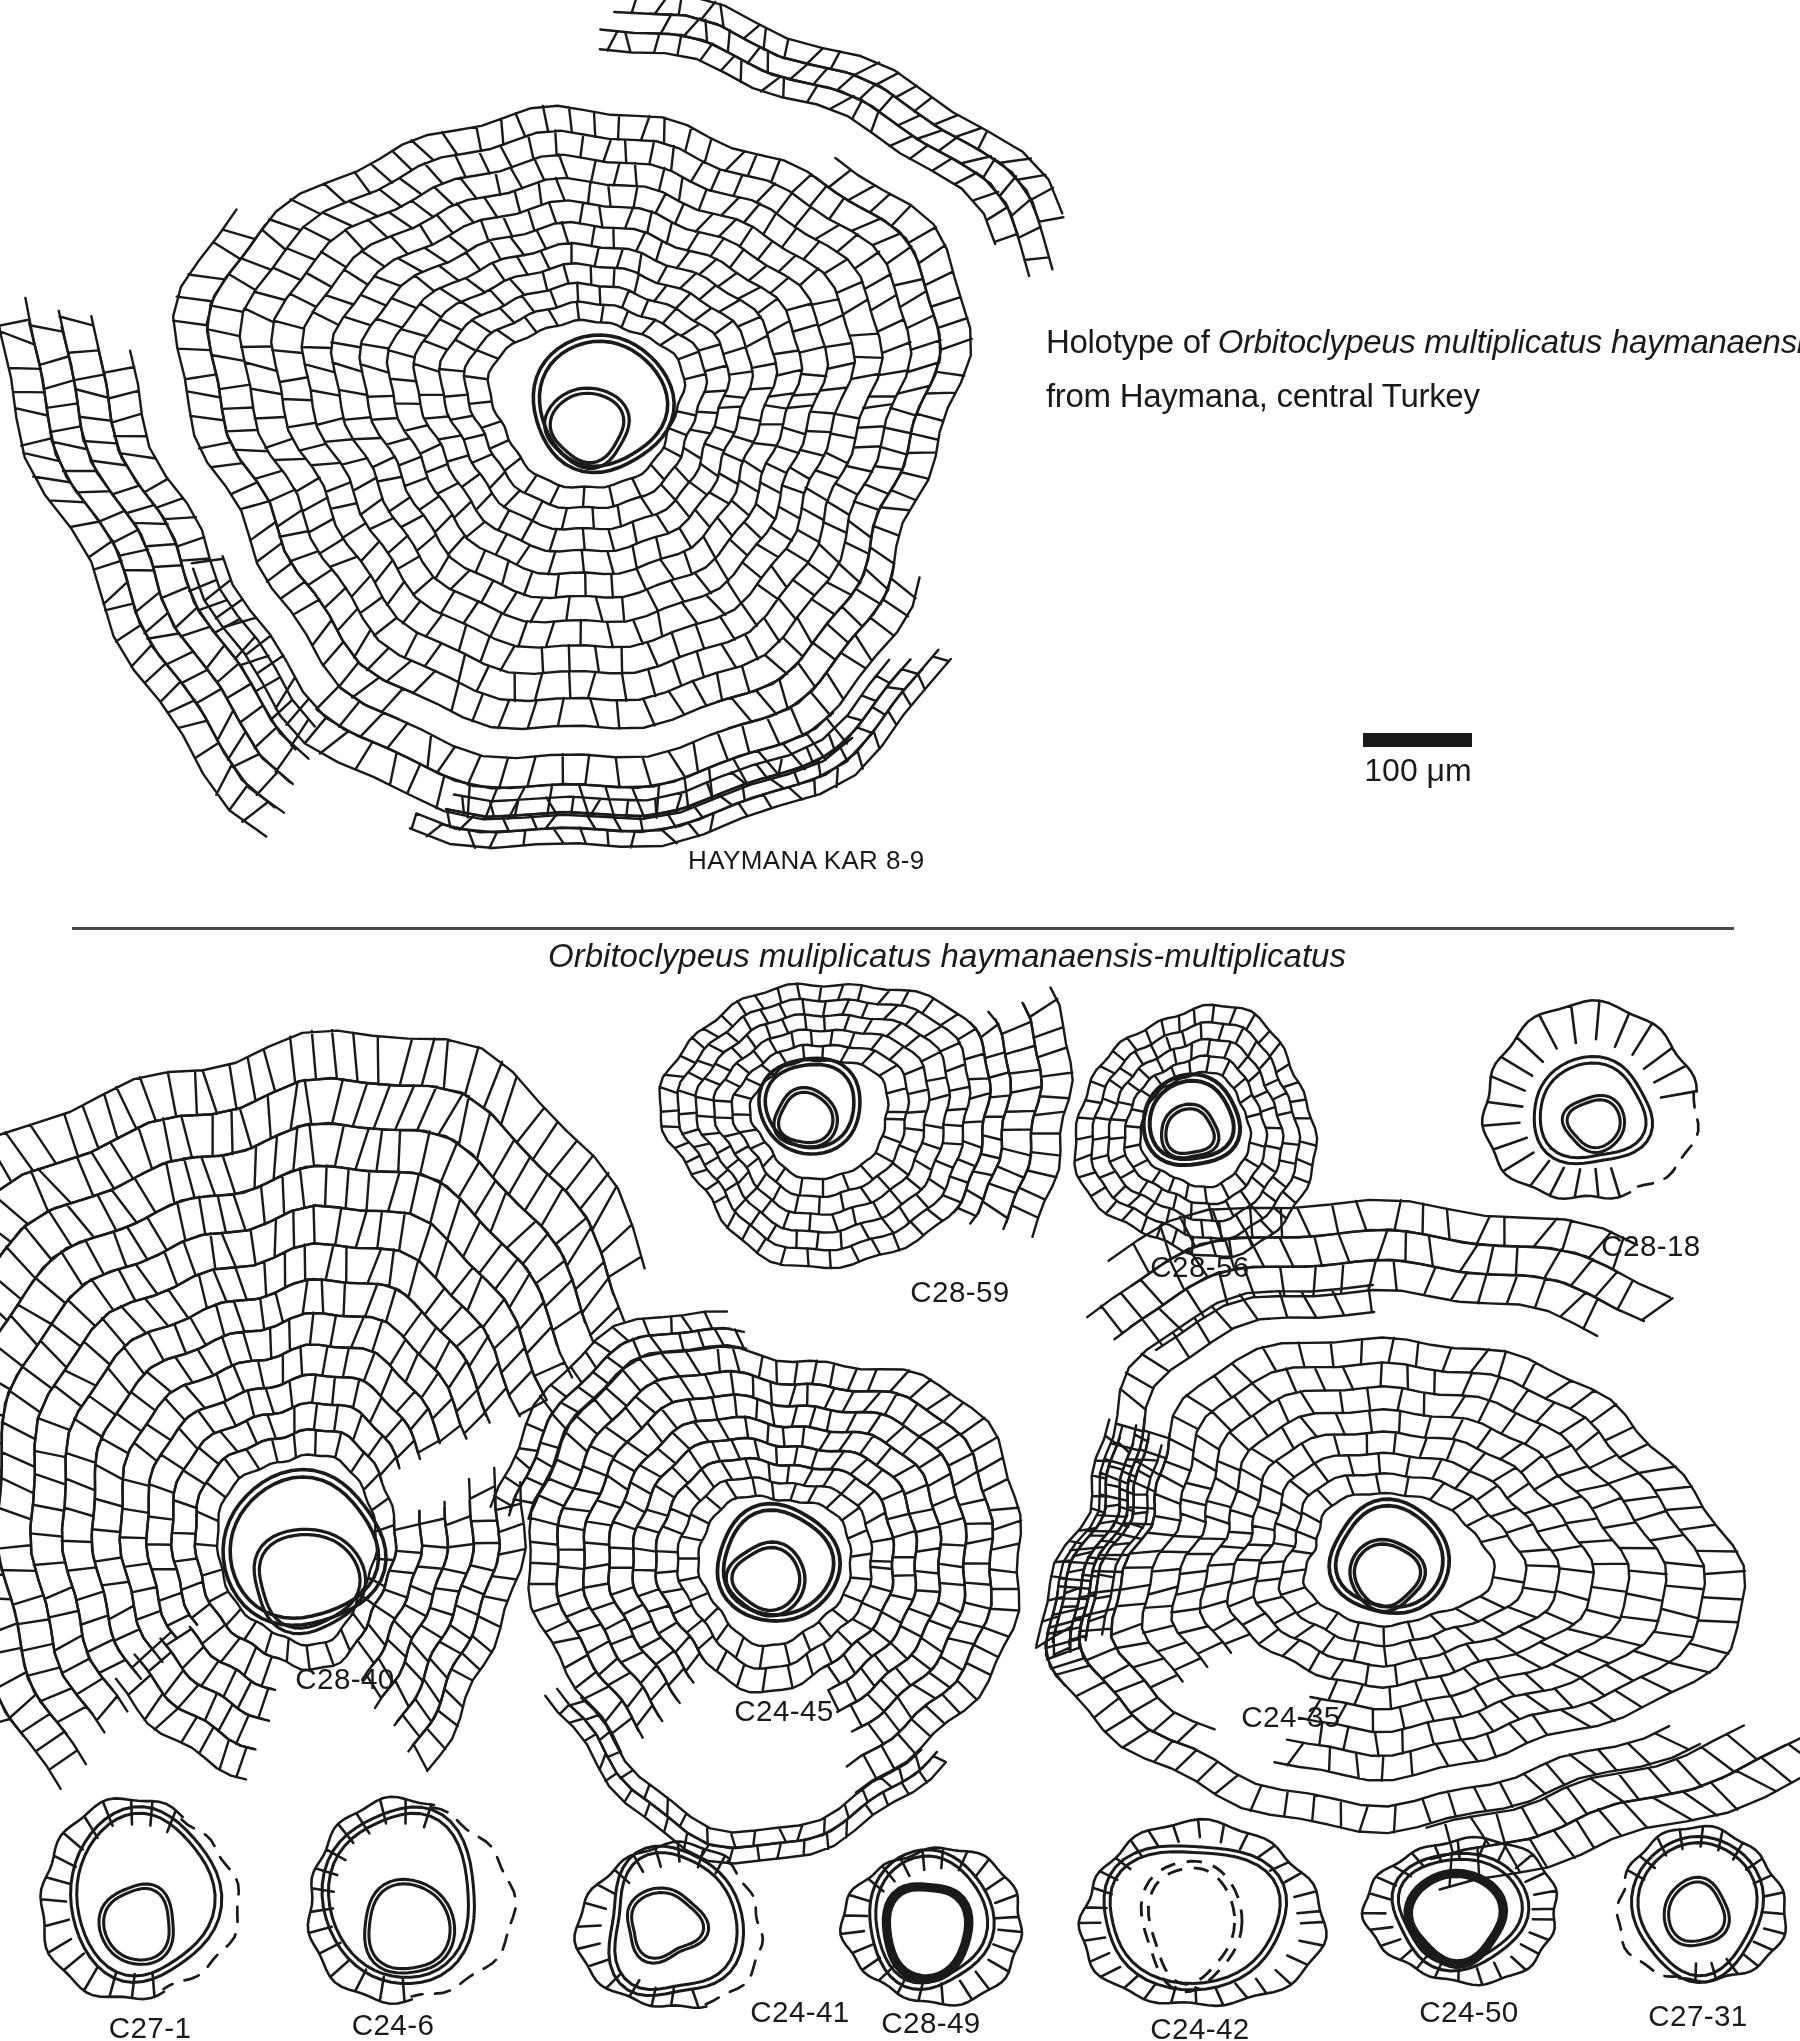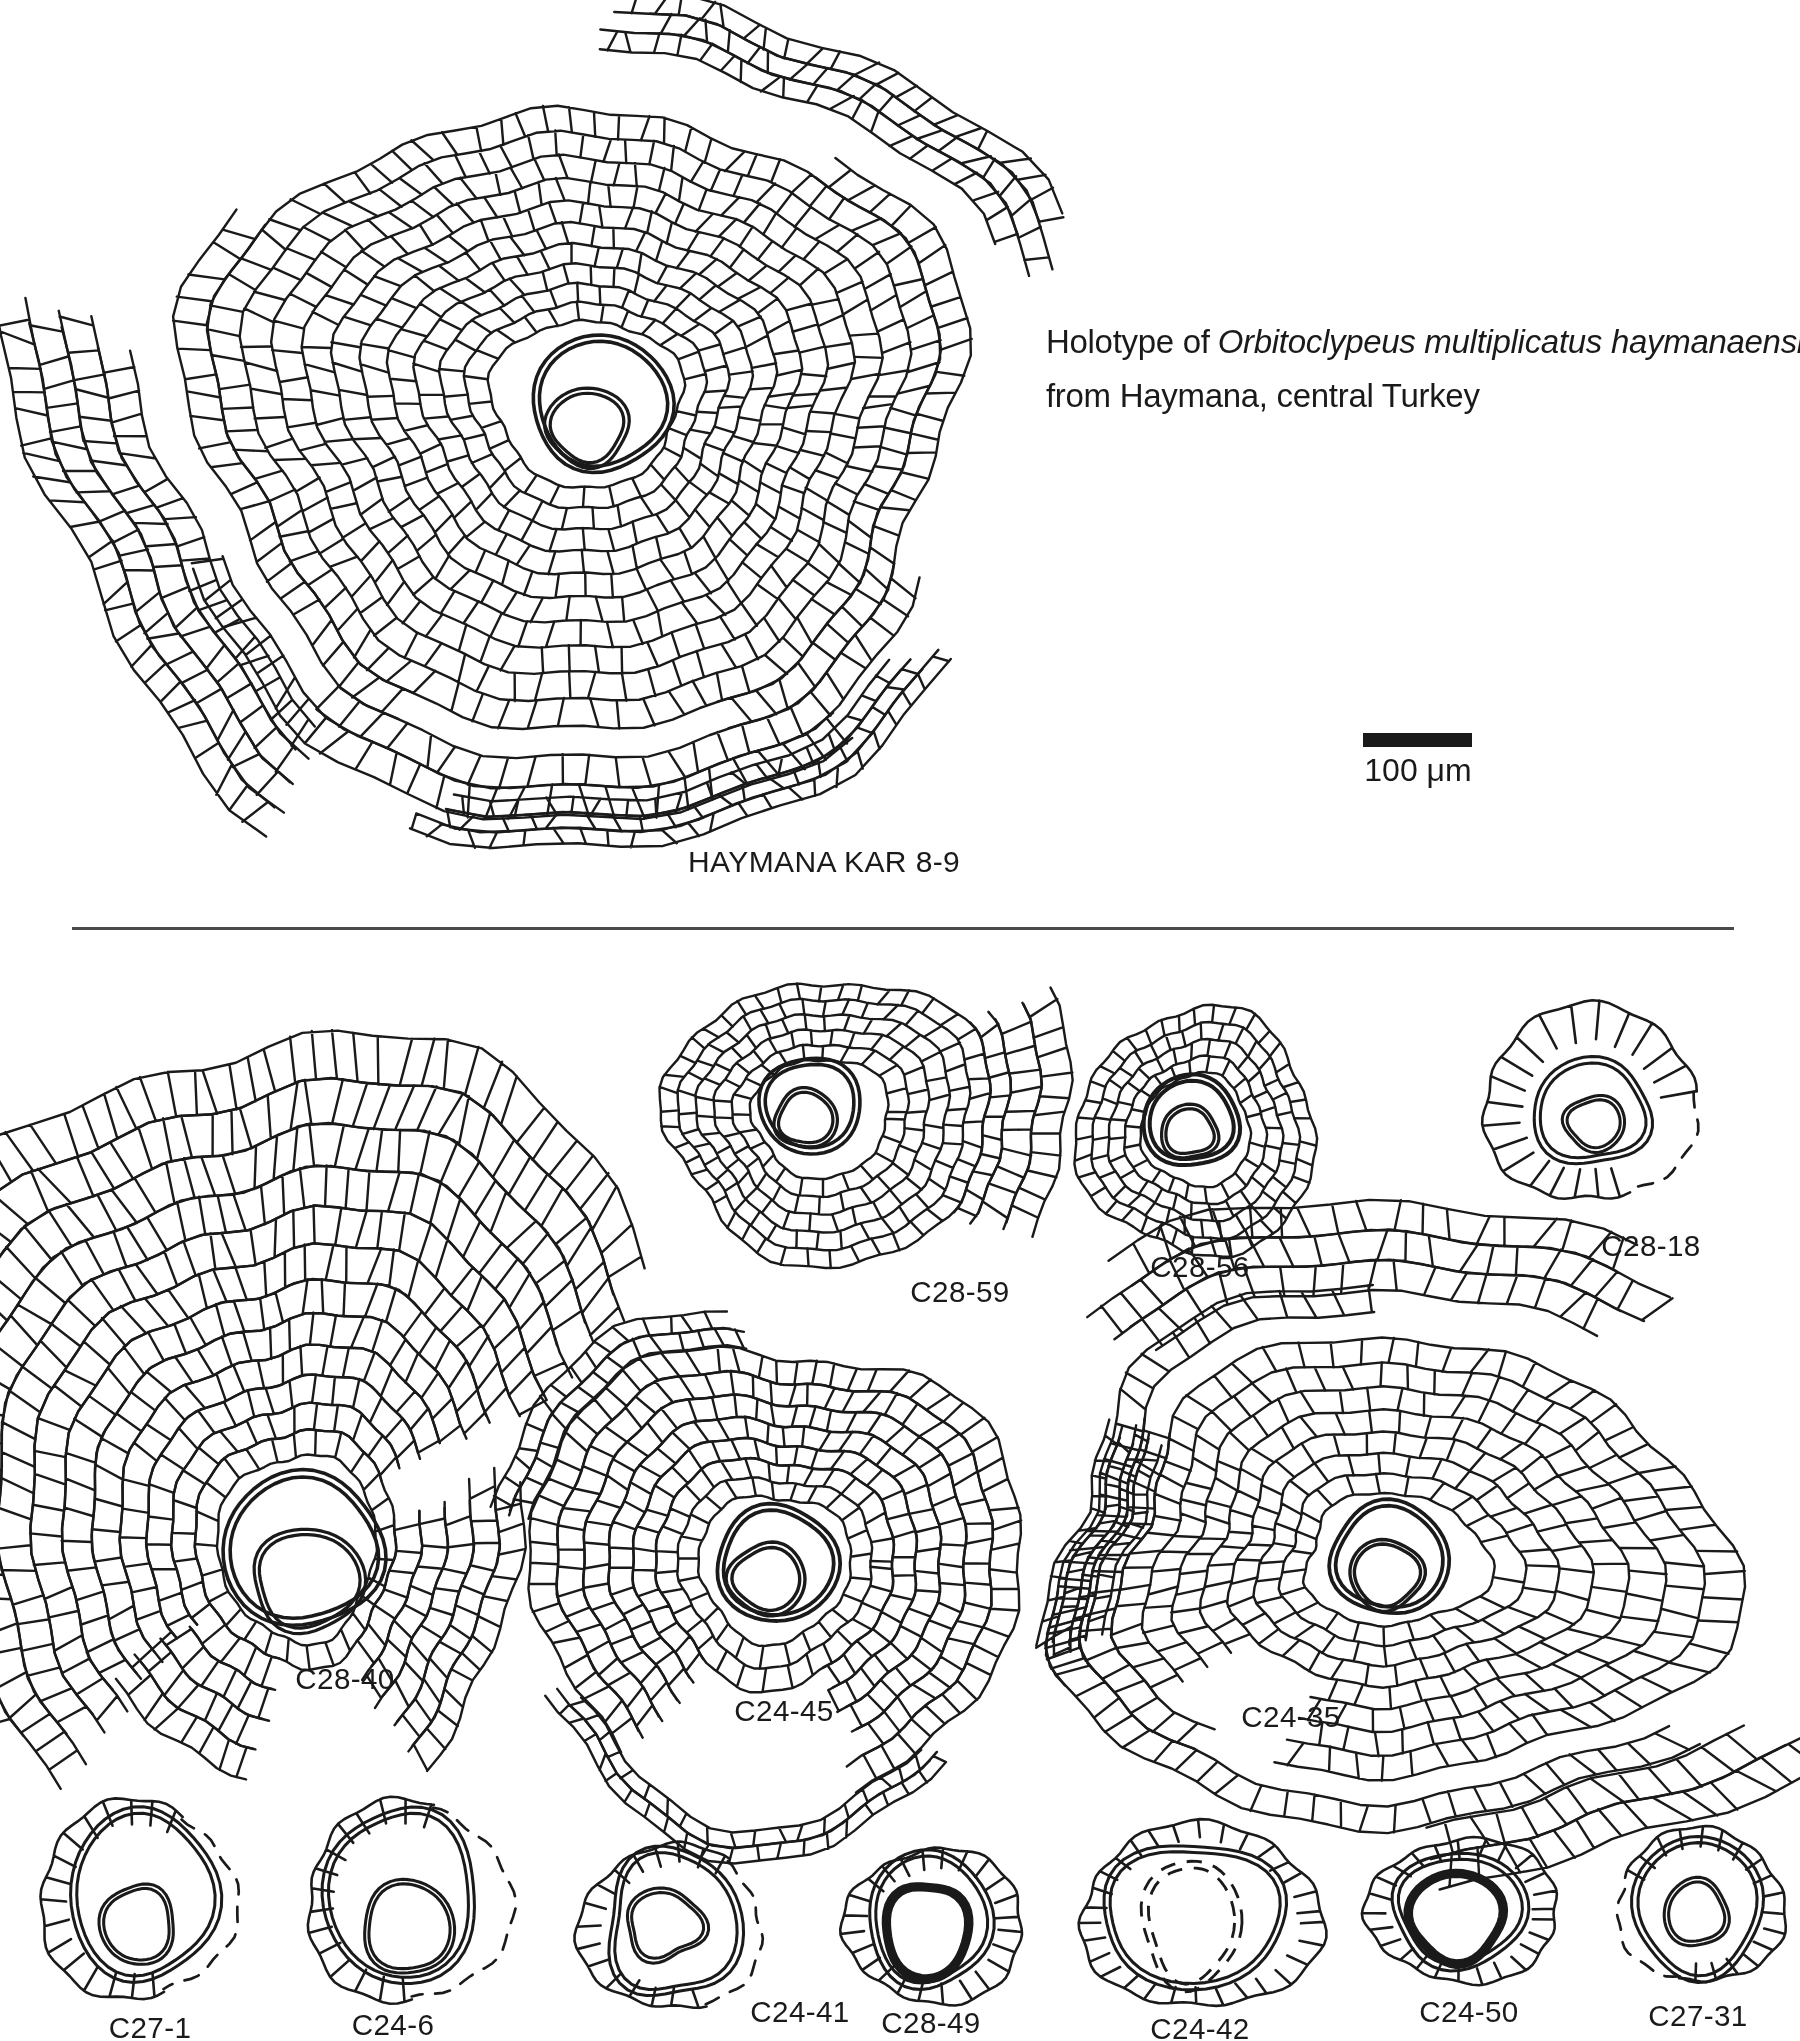--- a/index.html
+++ b/index.html
@@ -5,21 +5,21 @@
   html,body{margin:0;padding:0;background:#ffffff}
   .page{position:relative;width:1800px;height:2042px;background:#fff;overflow:hidden;
         font-family:"Liberation Sans",sans-serif;color:#1a1a1a}
   .page svg{position:absolute;left:0;top:0}
   .txt{position:absolute;white-space:nowrap}
   .lb{position:absolute;transform:translateX(-50%);font-size:29.6px;white-space:nowrap;letter-spacing:0.4px}
   .caption{left:1046px;top:315px;font-size:33px;line-height:54px;letter-spacing:-0.3px}
   .species{font-style:italic;margin-left:8px}
   .scalebar-rect{position:absolute;left:1363px;top:733px;width:109px;height:14.3px;background:#1a1a1a}
   .scalebar-label{left:1418px;top:752px;transform:translateX(-50%);font-size:32px}
-  .holo-label{left:688px;top:845px;font-size:30px;letter-spacing:0.4px}
+  .holo-label{left:688px;top:845px;font-size:26px;letter-spacing:0.4px}
   .divider{position:absolute;left:72px;top:927px;width:1662px;height:2.7px;background:#4a4a4a}
   .section-title{left:947px;top:937px;transform:translateX(-50%);font-style:italic;font-size:33px}
 </style>
 </head>
 <body>
 
 <div class="page">
 
   <svg id="art" width="1800" height="2042" viewBox="0 0 2010 2280">
       <g>
@@ -187,20 +187,21 @@
     <div>from Haymana,  central Turkey</div>
   </div>
 
   <div class="scalebar-rect"></div>
   <div class="txt scalebar-label">100 μm</div>
 
   <div class="txt holo-label">HAYMANA  KAR 8-9</div>
 
   <div class="divider"></div>
 
+  <div class="txt section-title">Orbitoclypeus muliplicatus haymanaensis-multiplicatus</div>
 
   <div class="lb" style="left:345px;top:1662px">C28-40</div>
   <div class="lb" style="left:960px;top:1275px">C28-59</div>
   <div class="lb" style="left:1200px;top:1250px">C28-56</div>
   <div class="lb" style="left:1651px;top:1229px">C28-18</div>
   <div class="lb" style="left:784px;top:1694px">C24-45</div>
   <div class="lb" style="left:1291px;top:1700px">C24-35</div>
   <div class="lb" style="left:150px;top:2011px">C27-1</div>
   <div class="lb" style="left:393px;top:2008px">C24-6</div>
   <div class="lb" style="left:800px;top:1995px">C24-41</div>

